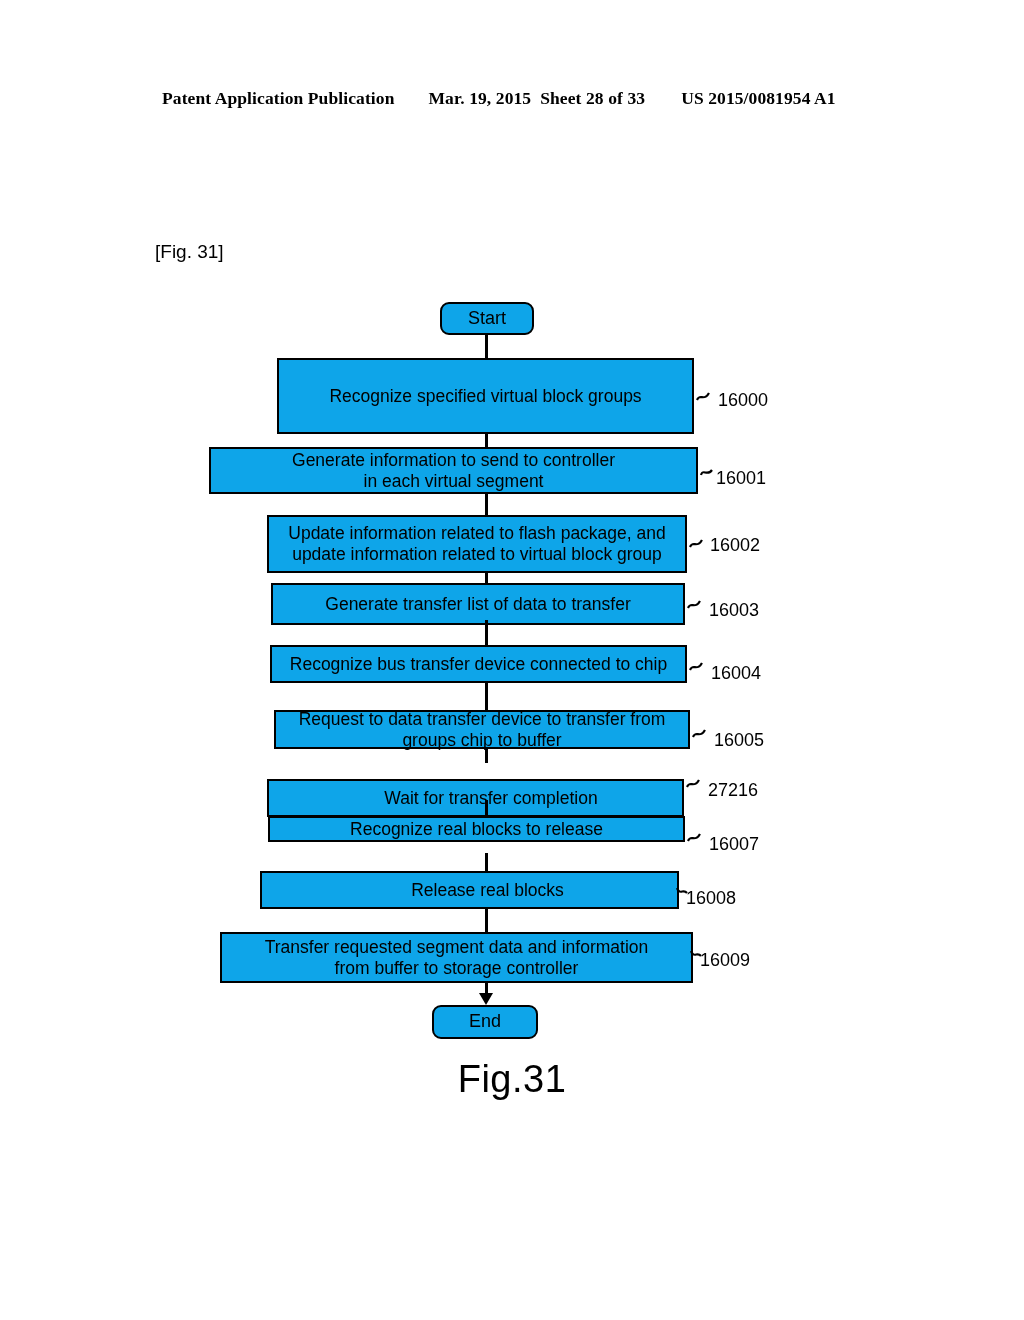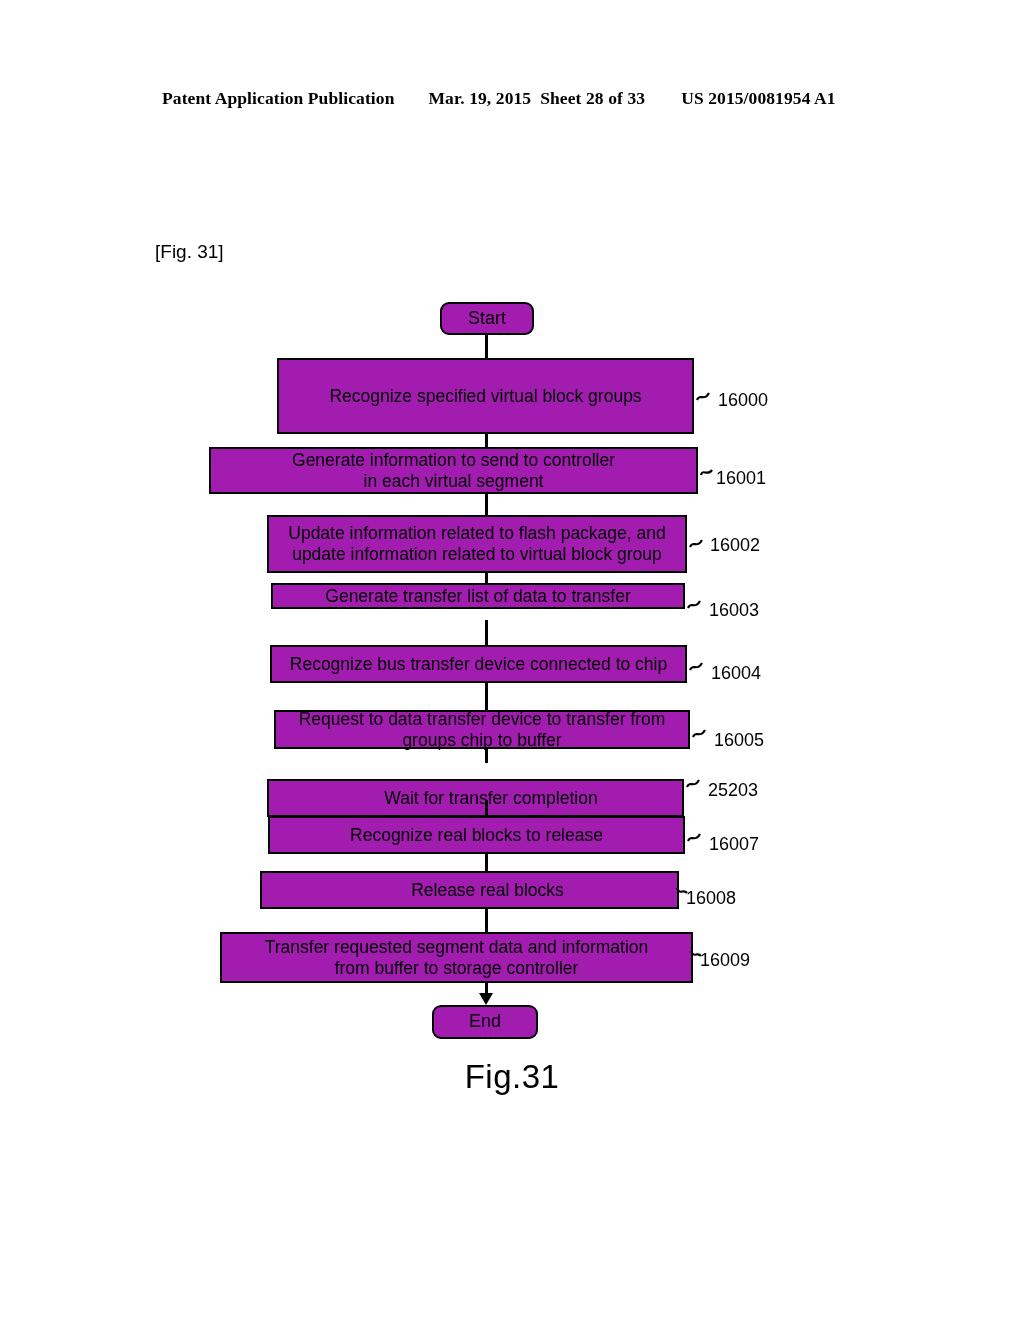--- a/index.html
+++ b/index.html
@@ -54,21 +54,21 @@
     left: 0;
     top: 0;
     width: 1024px;
     height: 1320px;
   }
 
   .node {
     position: absolute;
     box-sizing: border-box;
     border: 2px solid #000;
-    background: #a21caf;
+    background: #0ea5e9;
     display: flex;
     align-items: center;
     justify-content: center;
     text-align: center;
     font-family: "Liberation Sans", sans-serif;
     font-size: 17.5px;
     line-height: 1.18;
     color: #000;
   }
   .node.terminator {
@@ -109,21 +109,21 @@
   }
 
   
   .fig-caption {
     position: absolute;
     left: 0;
     top: 1058px;
     width: 1024px;
     text-align: center;
     font-family: "Liberation Sans", sans-serif;
-    font-size: 33px;
+    font-size: 38px;
     letter-spacing: 0.5px;
   }
 </style>
 </head>
 <body>
 
 <div id="page">
 
   <div class="pat-header">
     <span class="h-pub">Patent Application Publication</span>
@@ -171,21 +171,21 @@
     </div>
     <div class="tilde" style="left:689px; top:537px;">
       <svg width="20" height="14" viewBox="0 0 20 14">
           <path d="M1 10 C4 3, 8 12, 13 3" stroke="#000" stroke-width="2.2" fill="none"></path>
         </svg>
     </div>
     <div class="ref" style="left:710px; top:535px;">16002</div>
 
     <div class="conn" style="left:485px; top:573px; height:11px;"></div>
 
-    <div class="node" style="left:271px; top:583px; width:414px; height:26px;">
+    <div class="node" style="left:271px; top:583px; width:414px; height:42px;">
       <span class="txt">Generate transfer list of data to transfer</span>
     </div>
     <div class="tilde" style="left:687px; top:598px;">
       <svg width="20" height="14" viewBox="0 0 20 14">
           <path d="M1 10 C4 3, 8 12, 13 3" stroke="#000" stroke-width="2.2" fill="none"></path>
         </svg>
     </div>
     <div class="ref" style="left:709px; top:600px;">16003</div>
 
     <div class="conn" style="left:485px; top:620px; height:26px;"></div>
@@ -215,25 +215,25 @@
     <div class="conn" style="left:485px; top:749px; height:14px;"></div>
 
     <div class="node" style="left:267px; top:779px; width:417px; height:38px;padding-left:31px;">
       <span class="txt">Wait for transfer completion</span>
     </div>
     <div class="tilde" style="left:686px; top:777px;">
       <svg width="20" height="14" viewBox="0 0 20 14">
           <path d="M1 10 C4 3, 8 12, 13 3" stroke="#000" stroke-width="2.2" fill="none"></path>
         </svg>
     </div>
-    <div class="ref" style="left:708px; top:780px;">25203</div>
+    <div class="ref" style="left:708px; top:780px;">27216</div>
 
     <div class="conn" style="left:485px; top:800px; height:17px;"></div>
 
-    <div class="node" style="left:268px; top:816px; width:417px; height:38px;text-align:right;">
+    <div class="node" style="left:268px; top:816px; width:417px; height:26px;text-align:right;">
       <span class="txt">Recognize real blocks to release</span>
     </div>
     <div class="tilde" style="left:687px; top:831px;">
       <svg width="20" height="14" viewBox="0 0 20 14">
           <path d="M1 10 C4 3, 8 12, 13 3" stroke="#000" stroke-width="2.2" fill="none"></path>
         </svg>
     </div>
     <div class="ref" style="left:709px; top:834px;">16007</div>
 
     <div class="conn" style="left:485px; top:853px; height:19px;"></div>

